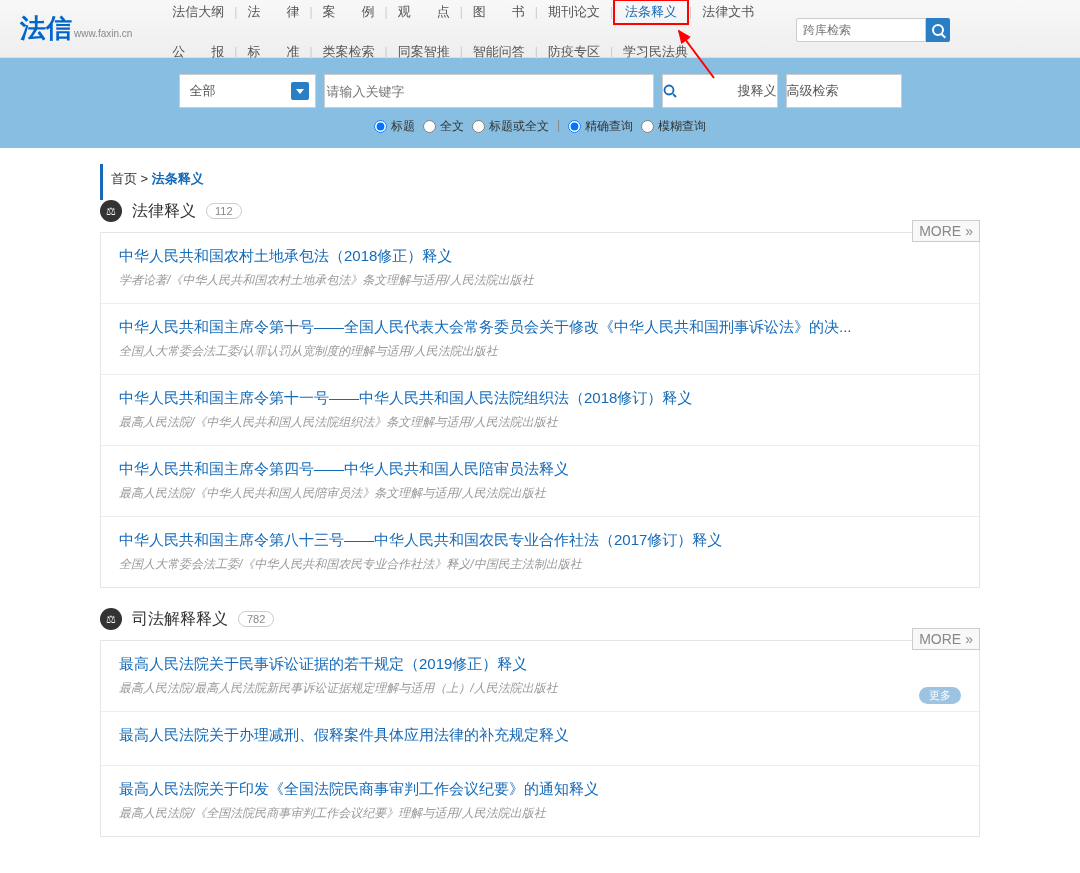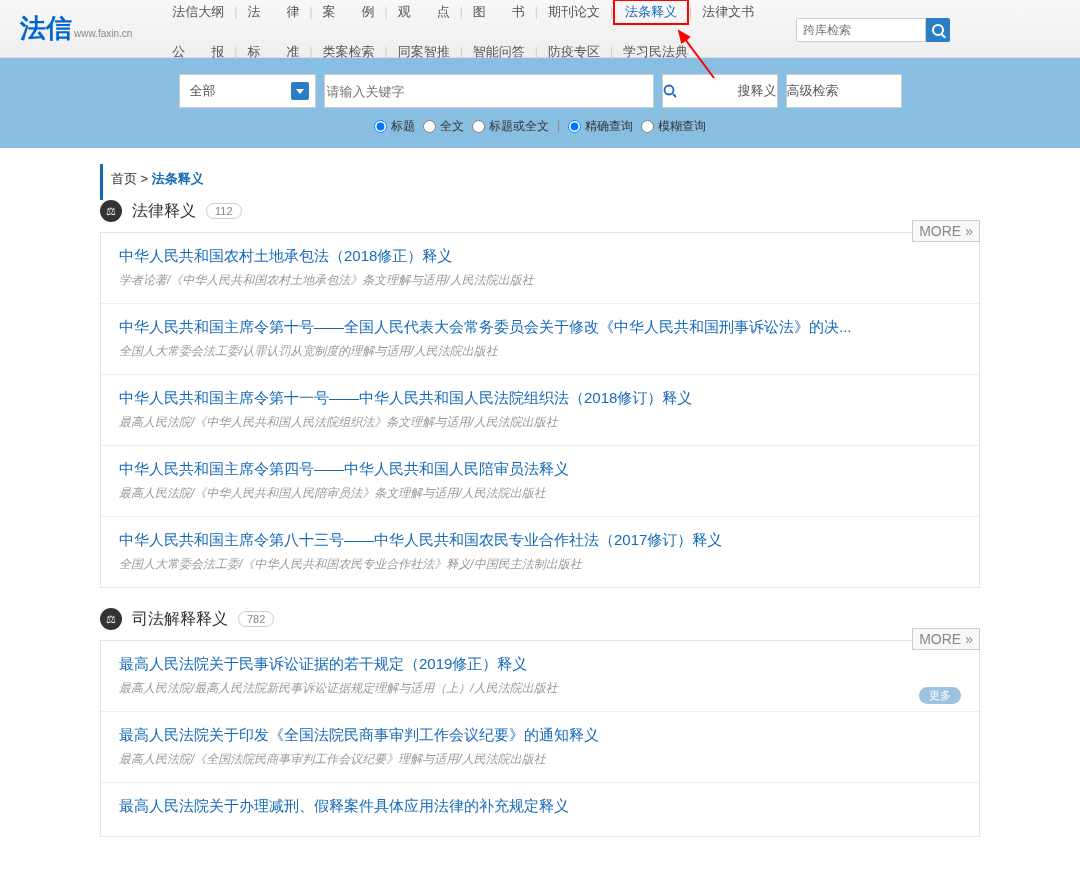--- a/index.html
+++ b/index.html
@@ -181,23 +181,23 @@
       <span class="count-badge">782</span>
     </div>
     <div class="more-btn">MORE</div>
     <div class="item-list">
           <div class="item">
             <a class="item-title">最高人民法院关于民事诉讼证据的若干规定（2019修正）释义</a>
       <div class="item-meta">最高人民法院/最高人民法院新民事诉讼证据规定理解与适用（上）/人民法院出版社</div>
       <span class="more-pill">更多</span>
           </div>
           <div class="item">
+            <a class="item-title">最高人民法院关于办理减刑、假释案件具体应用法律的补充规定释义</a>
+      <div class="item-meta"></div>
+      </div>
+          <div class="item">
             <a class="item-title">最高人民法院关于印发《全国法院民商事审判工作会议纪要》的通知释义</a>
       <div class="item-meta">最高人民法院/《全国法院民商事审判工作会议纪要》理解与适用/人民法院出版社</div>
       </div>
-          <div class="item">
-            <a class="item-title">最高人民法院关于办理减刑、假释案件具体应用法律的补充规定释义</a>
-      <div class="item-meta"></div>
-      </div>
         </div>
       </div>
     </div>
 </div>
 
 </body></html>

